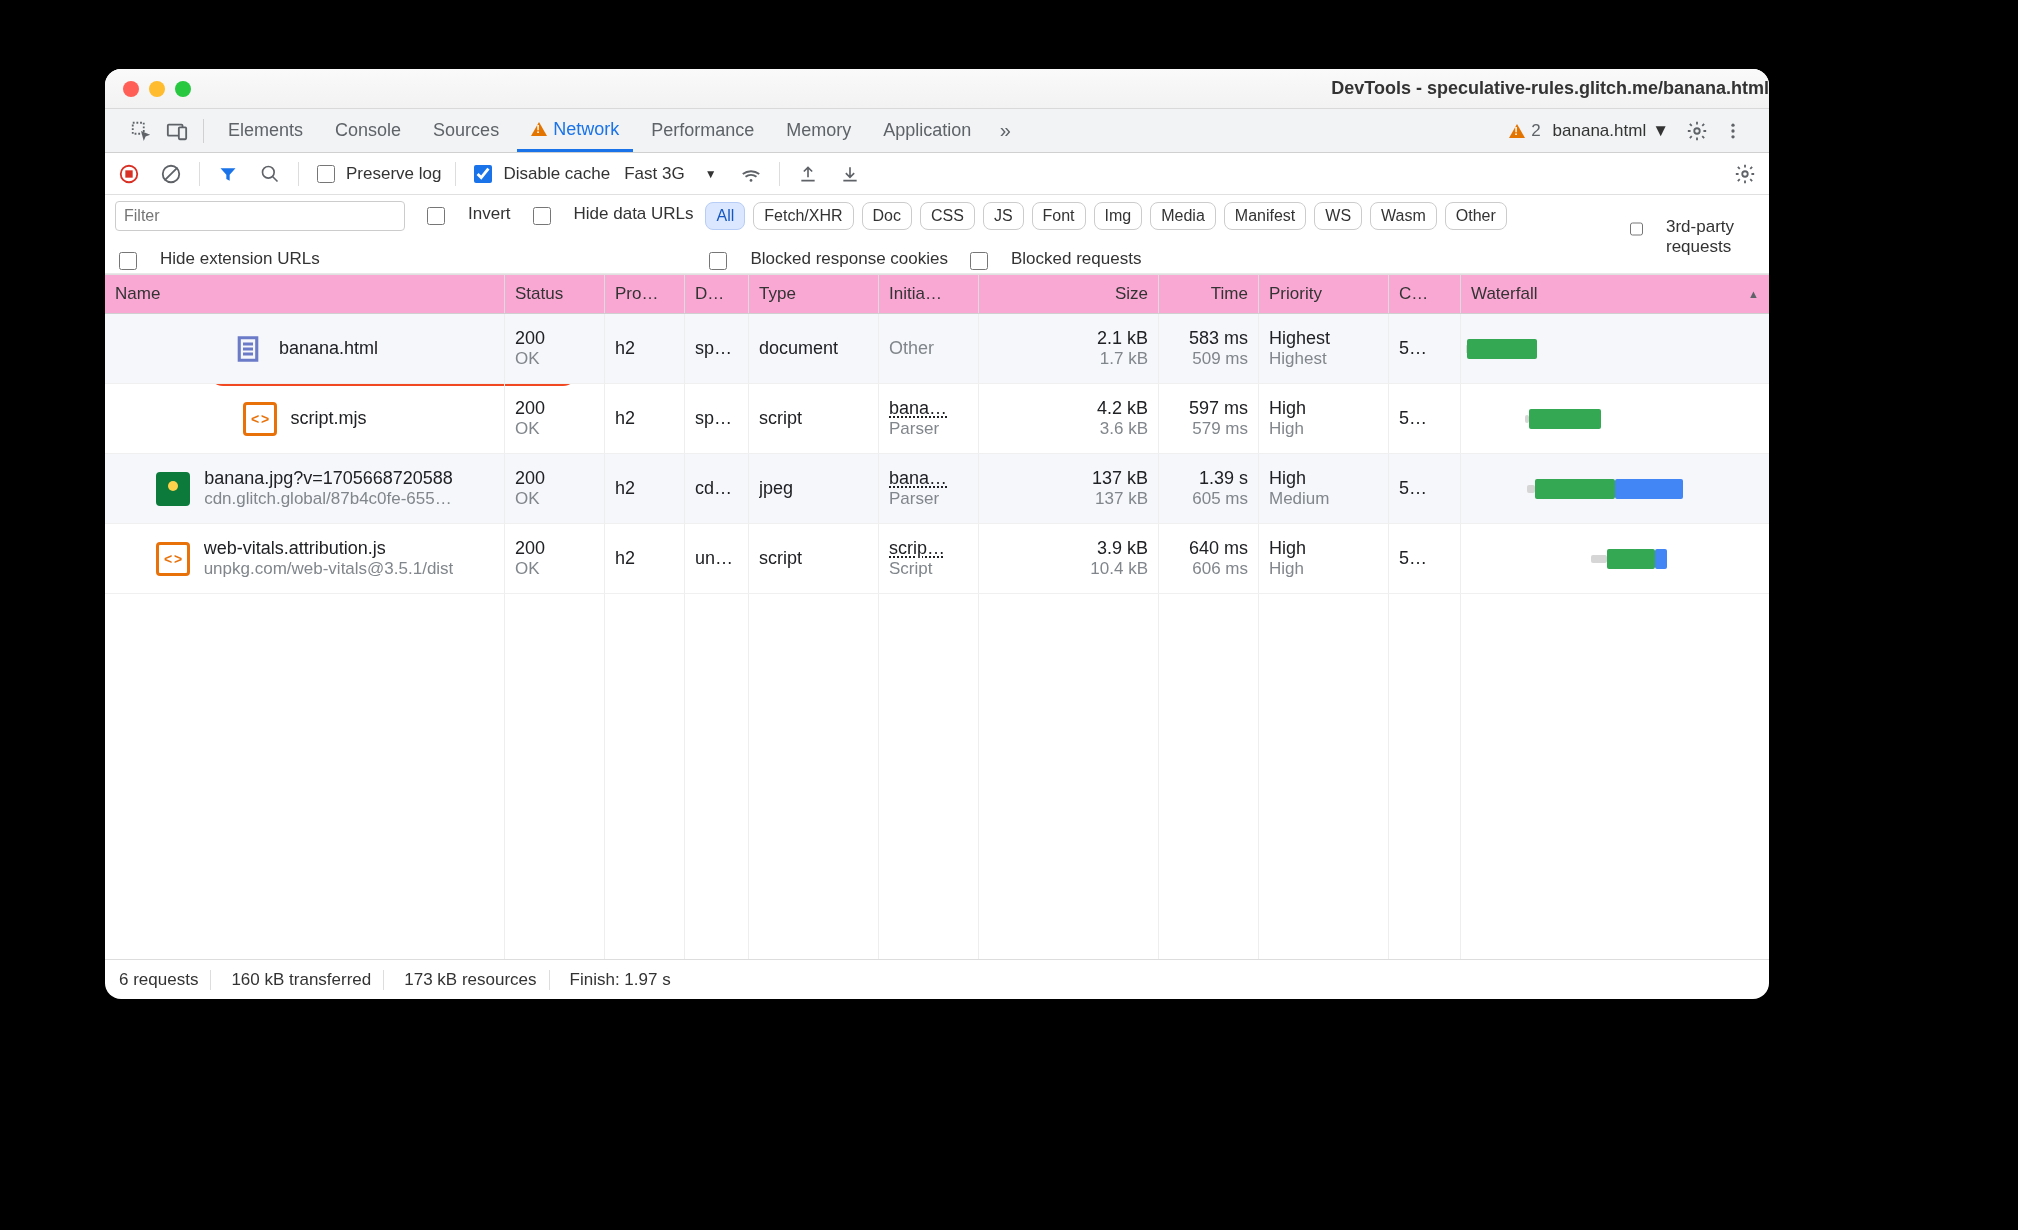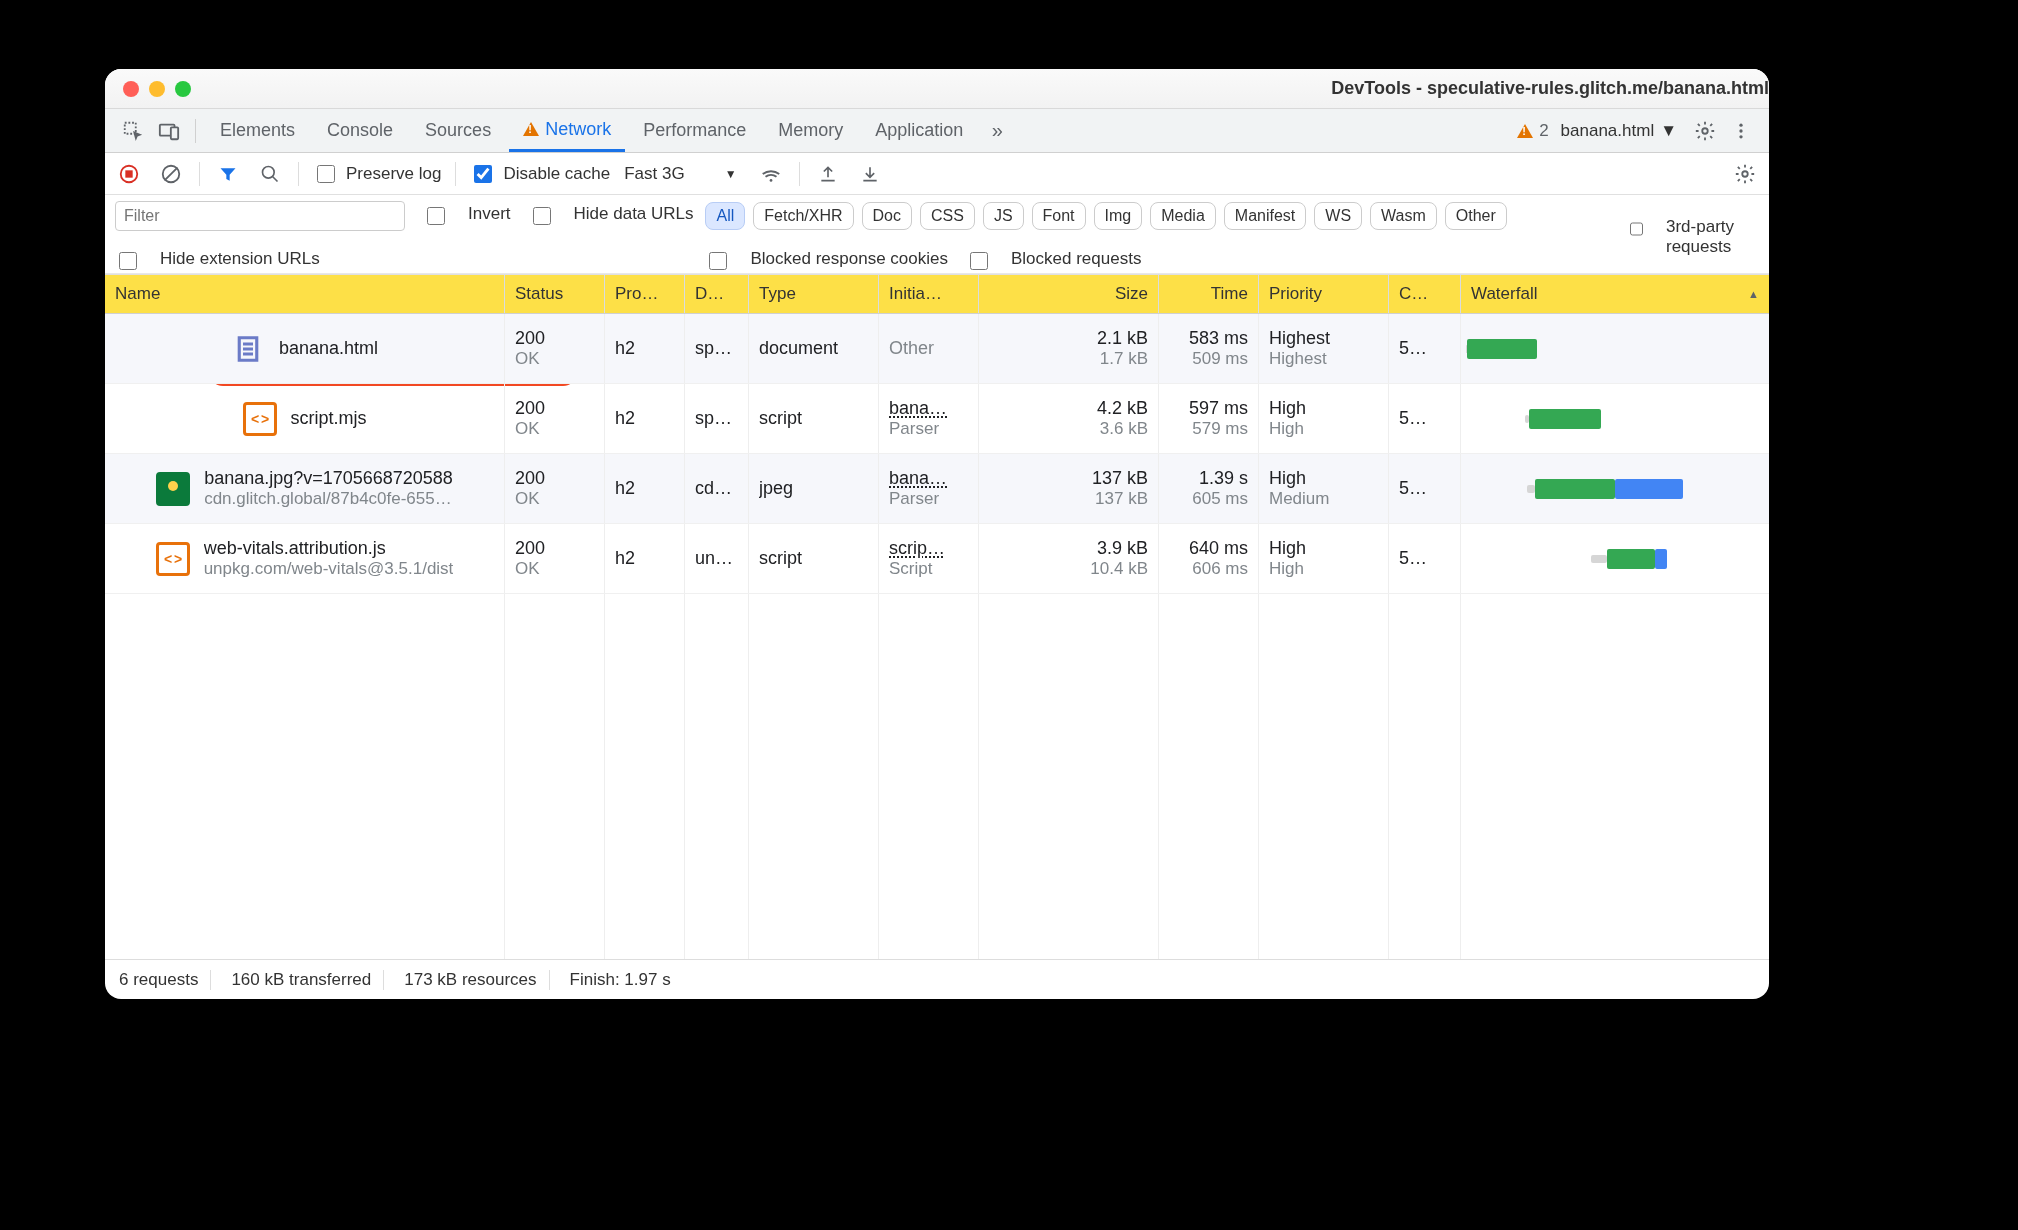--- a/index.html
+++ b/index.html
@@ -39,42 +39,42 @@
   .dot.yel { background: #febc2e; }
   .dot.grn { background: #28c840; }
   .title { position:absolute; left:4px; right:0; text-align:right; font-weight:600; font-size:18px; color:#333; pointer-events:none;}
   
   .tabbar {
     height: 44px;
     background: #f1f3f4;
     border-bottom: 1px solid #d0d0d0;
     display:flex;
     align-items:center;
-    padding: 0 12px;
+    padding: 0 20px;
     gap: 4px;
     font-size: 18px;
     color:#5f6368;
   }
   .tabbar .iconbtn { width:32px; height:32px; display:flex;align-items:center;justify-content:center; color:#5f6368; }
   .tabbar .tab { padding: 0 14px; height:100%; display:flex; align-items:center; gap:6px; cursor:pointer;}
   .tabbar .tab.active { color:#1a73e8; border-bottom:3px solid #1a73e8; }
   .tabbar .spacer { flex:1; }
   .tabbar .warnpill { display:flex; align-items:center; gap:6px; font-size:17px; color:#5f6368;}
   .tabbar .ctx { display:flex; align-items:center; gap:6px; font-size:17px; color:#333; padding:0 8px;}
   
   .toolbar {
     height:42px; border-bottom:1px solid #e0e0e0;
     display:flex; align-items:center; padding:0 10px; gap:14px;
     font-size:17px; color:#333;
   }
   .toolbar .iconbtn { width:28px; height:28px; display:flex;align-items:center;justify-content:center;}
   .toolbar .sep { width:1px; height:24px; background:#ddd; }
   .toolbar label { display:flex; align-items:center; gap:8px; }
   .toolbar input[type=checkbox]{ width:18px; height:18px; accent-color:#1a73e8;}
-  .toolbar .select { display:flex; align-items:center; gap:40px; padding-right:6px;text-align:right;}
+  .toolbar .select { display:flex; align-items:center; gap:20px; padding-right:6px;text-align:right;}
   
   .filterbar {
     border-bottom:1px solid #e8e8e8;
     padding: 6px 10px 0 10px;
     display:flex; flex-direction:row; gap:8px;
     font-size:17px;
   }
   .filterrow { display:flex; align-items:center; gap:18px; flex-wrap:wrap; }
   .filterinput {
     width:290px; height:30px; border:1px solid #ccc; border-radius:4px;
@@ -85,21 +85,21 @@
   .chip.active { background:#dbe7ff; border-color:#b8cdf5; color:#1558c0;}
   .filterrow label { display:flex; gap:20px; color:#333;}
   .filterrow input[type=checkbox]{ width:18px; height:18px; }
   
   .table { flex:1; display:flex; flex-direction:column; overflow:hidden; }
   .thead, .trow {
     display:grid;
     grid-template-columns: 400px 100px 80px 64px 130px 100px 180px 100px 130px 72px 1fr;
   }
   .thead {
-    height:40px; background:#fde047; border-top:1px solid #e0e0e0; border-bottom:1px solid #d0d0d0;
+    height:40px; background:#f9a8d4; border-top:1px solid #e0e0e0; border-bottom:1px solid #d0d0d0;
     font-size:17px; color:#333;
   }
   .thead .th { padding:8px 10px; border-right:1px solid #dadce0; white-space:nowrap; overflow:hidden; text-overflow:ellipsis; display:flex; align-items:center;}
   .thead .th:last-child { border-right:none; display:flex; justify-content:space-between;}
   .tbody { flex:1; overflow:auto; position:relative;}
   .trow { height:70px; border-bottom:1px solid #f0f0f0; position:relative;}
   .trow.alt { background:#f6f7fb; }
   .trow .td { border-right:1px solid #eee; padding:10px 10px; overflow:hidden; display:flex; flex-direction:column; justify-content:center;}
   .trow .td:last-child{ border-right:none; padding:6px 4px; position:relative;}
   .td.name { flex-direction:row; align-items:center; gap:14px;}

